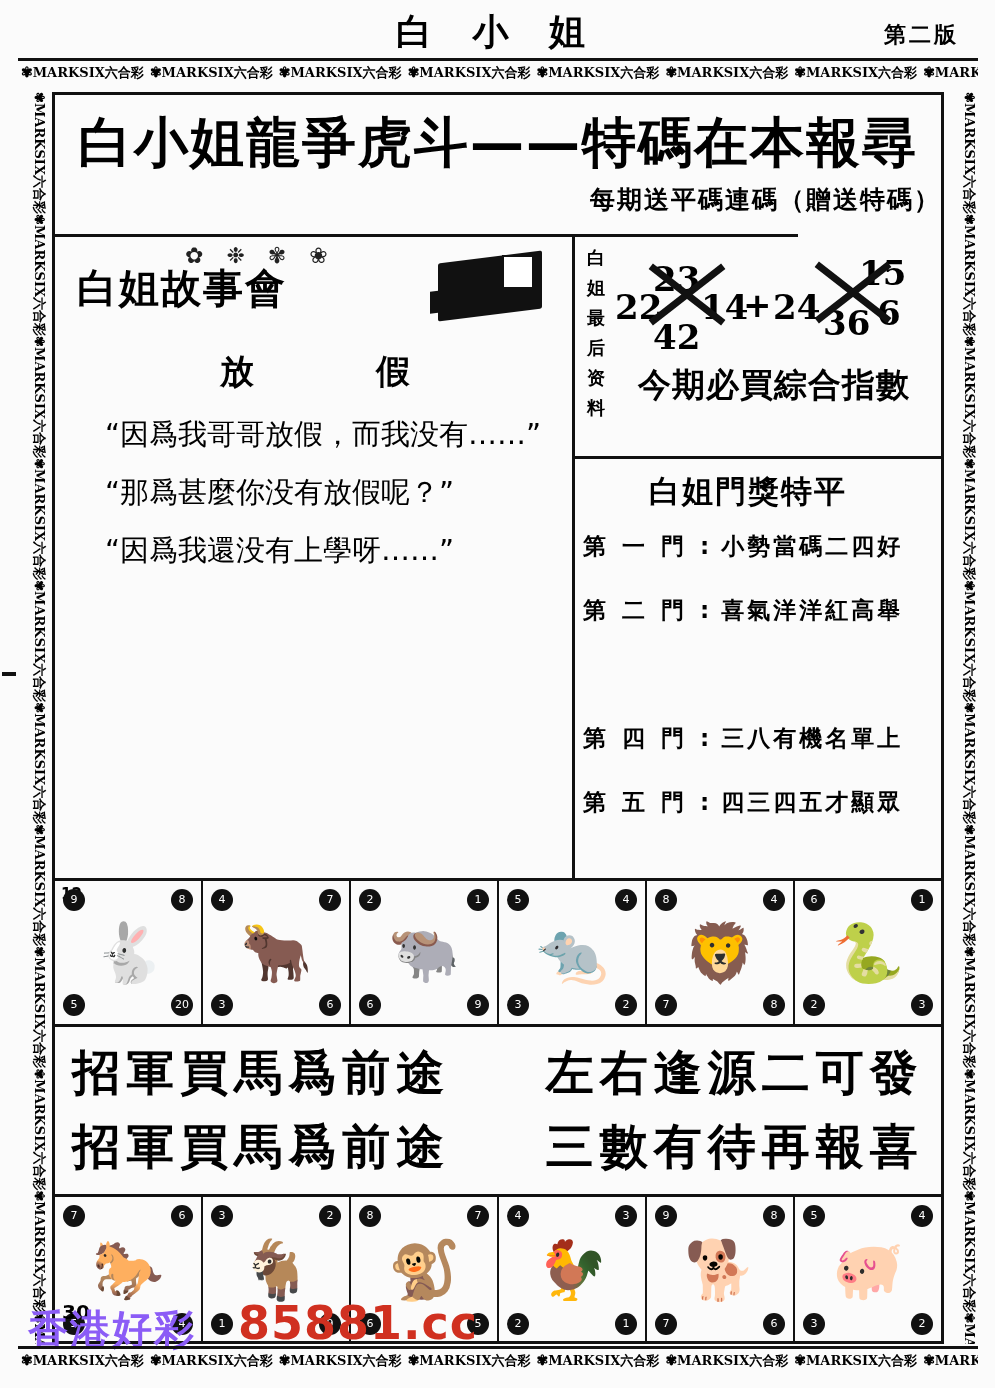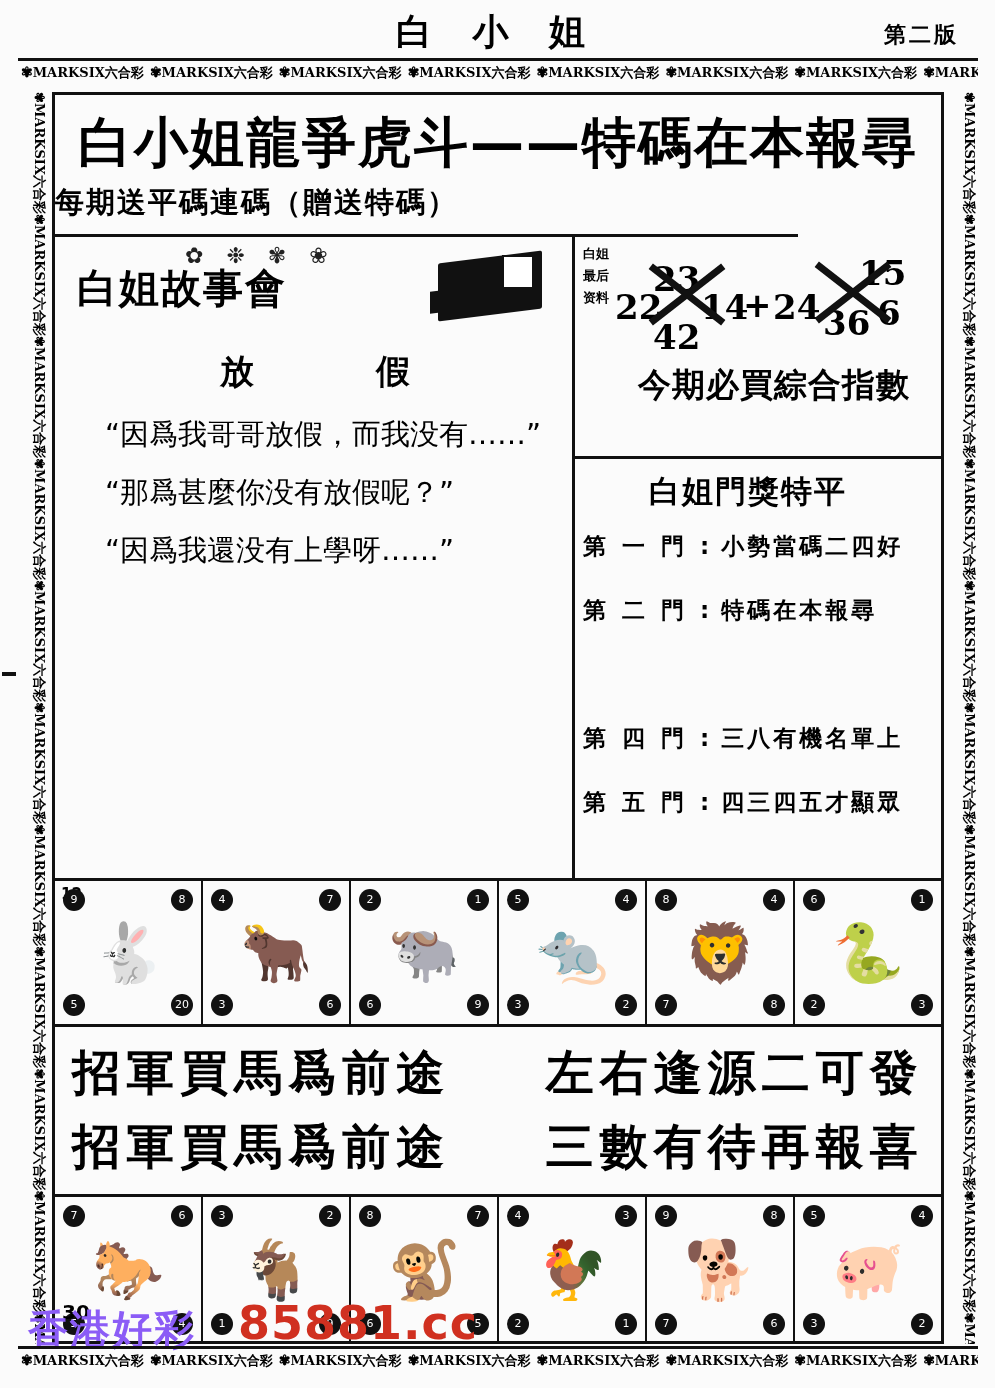--- a/index.html
+++ b/index.html
@@ -24,38 +24,38 @@
   .vstrip .vtxt{position:absolute;left:0;top:0;width:1252px;height:30px;transform-origin:0 0;transform:rotate(90deg) translateY(-30px);white-space:nowrap;font-family:"DejaVu Serif","Liberation Serif",serif;font-size:13px;font-weight:bold;}
   .vstrip-left{left:18px;}
   .vstrip-right{left:948px;}
 
   
   .frame{position:absolute;left:52px;top:92px;width:892px;height:1252px;border:3px solid #111;box-sizing:border-box;}
 
   
   .banner{position:absolute;left:55px;top:95px;width:743px;height:142px;border-bottom:3px solid #111;box-sizing:border-box;}
   .banner .bhead{position:absolute;left:0;top:12px;width:886px;text-align:center;font-size:54px;font-weight:bold;letter-spacing:2px;font-family:"DejaVu Sans","Liberation Sans",sans-serif;}
-  .banner .bsub{position:absolute;left:0;top:88px;width:886px;text-align:left;font-size:29px;font-weight:bold;letter-spacing:2px;}
+  .banner .bsub{position:absolute;left:0;top:88px;width:886px;text-align:right;font-size:25px;font-weight:bold;letter-spacing:2px;}
 
   
   .storybox{position:absolute;left:55px;top:237px;width:520px;height:644px;border-right:3px solid #111;border-bottom:3px solid #111;box-sizing:border-box;}
   .story-logo{position:absolute;left:22px;top:24px;font-size:40px;font-weight:bold;letter-spacing:2px;}
   .story-deco{position:absolute;left:130px;top:6px;font-size:22px;letter-spacing:8px;color:#222;}
   .book{position:absolute;right:22px;top:14px;width:120px;height:72px;}
   .book .cover{position:absolute;left:8px;top:6px;width:104px;height:58px;background:#111;transform:skewY(-7deg);border-radius:2px;}
   .book .label{position:absolute;left:72px;top:4px;width:28px;height:30px;background:#fff;border:2px solid #111;}
   .book .pages{position:absolute;left:0px;top:34px;width:110px;height:22px;background:#111;transform:skewY(-7deg);}
   .story-title{position:absolute;left:0;top:112px;width:520px;text-align:center;font-size:34px;font-weight:bold;letter-spacing:44px;text-indent:44px;}
   .story-body{position:absolute;left:14px;top:170px;width:492px;font-size:29px;line-height:54px;font-family:"DejaVu Sans","Liberation Sans",sans-serif;}
   .story-body p{margin:0 0 4px 0;}
   .indent{display:inline-block;width:36px;}
 
   
   .databox{position:absolute;left:575px;top:237px;width:366px;height:222px;border-bottom:3px solid #111;box-sizing:border-box;}
-  .databox .vlabel{position:absolute;left:4px;top:6px;width:34px;font-size:13px;font-weight:bold;line-height:22px;text-align:center;}
+  .databox .vlabel{position:absolute;left:4px;top:6px;width:34px;font-size:18px;font-weight:bold;line-height:30px;text-align:center;}
   .nums{position:absolute;left:40px;top:4px;width:322px;height:118px;}
   .nums .n{position:absolute;font-family:"DejaVu Serif","Liberation Serif",serif;font-size:30px;font-weight:bold;}
   .nums .big{font-size:34px;}
   .xmark{position:absolute;width:84px;height:80px;}
   .xmark:before,.xmark:after{content:"";position:absolute;left:-4px;top:38px;width:92px;height:7px;background:#111;}
   .xmark:before{transform:rotate(38deg);}
   .xmark:after{transform:rotate(-38deg);}
   .plus{position:absolute;font-size:34px;font-weight:bold;}
   .dataslogan{position:absolute;left:38px;top:126px;width:322px;text-align:center;font-size:33px;font-weight:bold;letter-spacing:1px;}
 
@@ -155,21 +155,21 @@
   </div>
 
   <div class="gatebox">
     <div class="ghead">白姐門獎特平</div>
     <div class="grow" style="top:72px;">
       <span class="gl">第 一 門 :</span>
       <span class="gv">小勢當碼二四好</span>
     </div>
     <div class="grow" style="top:136px;">
       <span class="gl">第 二 門 :</span>
-      <span class="gv">特碼在本報尋</span>
+      <span class="gv">喜氣洋洋紅高舉</span>
     </div>
     <div class="grow" style="top:264px;">
       <span class="gl">第 四 門 :</span>
       <span class="gv">三八有機名單上</span>
     </div>
     <div class="grow" style="top:328px;">
       <span class="gl">第 五 門 :</span>
       <span class="gv">四三四五才顯眾</span>
     </div>
   </div>

